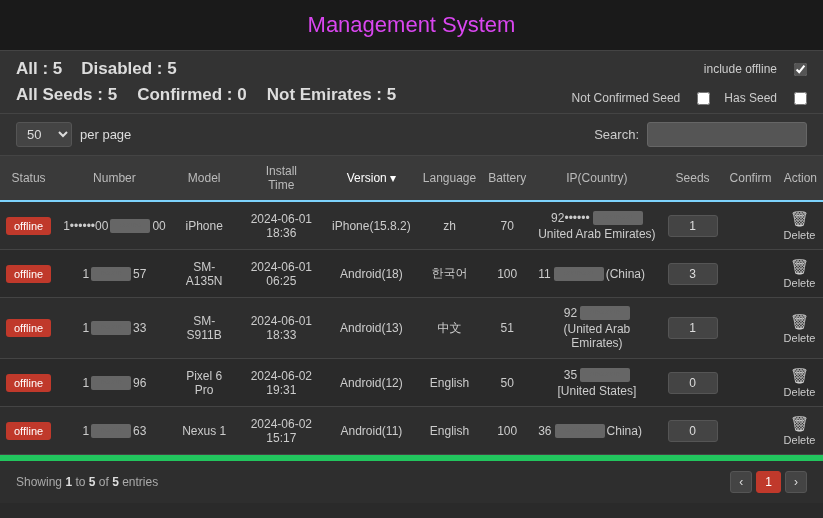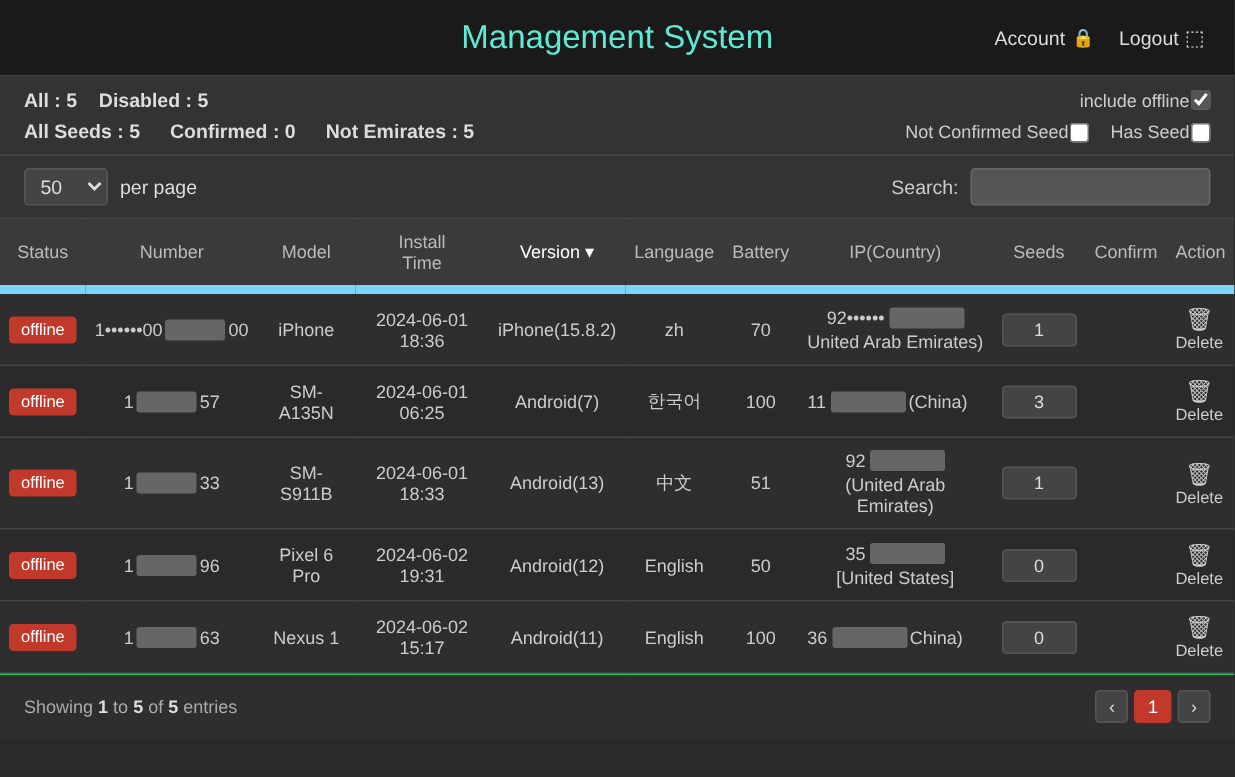--- a/index.html
+++ b/index.html
@@ -14,21 +14,21 @@
     header {
       background: #1a1a1a;
       padding: 12px 20px;
       display: flex;
       align-items: center;
       justify-content: center;
       position: relative;
       border-bottom: 1px solid #444;
     }
     .header-title {
-      color: #5eead4;
+      color: #d946ef;
       font-size: 22px;
       font-weight: normal;
     }
     .header-actions {
       position: absolute;
       right: 20px;
       display: flex;
       align-items: center;
       gap: 16px;
     }
@@ -62,21 +62,21 @@
       align-items: center;
       justify-content: space-between;
       margin-bottom: 6px;
     }
     .toolbar-left {
       display: flex;
       gap: 20px;
       align-items: center;
     }
     .toolbar-stat {
-      font-size: 13px;
+      font-size: 17px;
       color: #ddd;
     }
     .toolbar-stat span { font-weight: bold; }
     .toolbar-right {
       display: flex;
       align-items: center;
       gap: 8px;
     }
     .toolbar-row2 {
       display: flex;
@@ -88,21 +88,21 @@
       gap: 20px;
     }
     .toolbar-filters {
       display: flex;
       align-items: center;
       gap: 14px;
     }
     .filter-item {
       display: flex;
       align-items: center;
-      gap: 1px;
+      gap: 17px;
       font-size: 12px;
       color: #ccc;
     }
     input[type="checkbox"] {
       accent-color: #555;
       cursor: pointer;
     }
     .page-controls {
       padding: 8px 16px;
       display: flex;
@@ -138,21 +138,21 @@
       border-radius: 3px;
       width: 160px;
       font-size: 13px;
     }
     table {
       width: 100%;
       border-collapse: collapse;
     }
     thead tr {
       background: #3a3a3a;
-      border-bottom: 6px solid #7dd3fc;
+      border-bottom: 2px solid #7dd3fc;
     }
     thead th {
       padding: 8px 6px;
       text-align: center;
       color: #bbb;
       font-size: 12px;
       font-weight: normal;
     }
     thead th.sortable {
       cursor: pointer;
@@ -200,21 +200,21 @@
       align-items: center;
       gap: 1px;
       font-size: 11px;
     }
     .footer {
       padding: 10px 16px;
       display: flex;
       align-items: center;
       justify-content: space-between;
       background: #2e2e2e;
-      border-top: 1px solid #22c55e;
+      border-top: 6px solid #22c55e;
     }
     .showing-text { color: #aaa; font-size: 12px; }
     .showing-text strong { color: #ddd; }
     .pagination {
       display: flex;
       align-items: center;
       gap: 4px;
     }
     .page-btn {
       background: #444;
@@ -229,30 +229,20 @@
       background: #c0392b;
       border-color: #c0392b;
       color: #fff;
     }
   </style>
 </head>
 <body>
 
 <header>
   <h1 class="header-title">Management System</h1>
-  <div class="header-actions">
-    <div class="header-account">
-      <span>Account</span>
-      <span class="lock-icon">🔒</span>
-    </div>
-    <div class="header-logout">
-      <span>Logout</span>
-      <span class="logout-icon">⬚</span>
-    </div>
-  </div>
 </header>
 
 <div class="toolbar">
   <div class="toolbar-row1">
     <div class="toolbar-left">
       <div class="toolbar-stat">
         <span>All :</span>
         <span>5</span>
         &nbsp;&nbsp;
         <span>Disabled :</span>
@@ -362,21 +352,21 @@
         <td><span class="status-badge">offline</span></td>
         <td>
           <div style="display: flex; align-items: center; justify-content: center; gap: 2px;">
             <span>1</span>
             <span style="background: rgb(102, 102, 102); color: rgb(102, 102, 102); border-radius: 2px; min-width: 40px; display: inline-block;">•••••</span>
             <span>57</span>
           </div>
         </td>
         <td>SM-A135N</td>
         <td>2024-06-01 06:25</td>
-        <td>Android(7)</td>
+        <td>Android(18)</td>
         <td>한국어</td>
         <td>100</td>
         <td>
           <div style="display: flex; flex-direction: row; align-items: center; gap: 2px;">
             <div style="display: flex; gap: 3px; align-items: center;">
               <span>11</span>
               <span style="background: rgb(102, 102, 102); color: rgb(102, 102, 102); border-radius: 2px; min-width: 50px; display: inline-block;">•••••••</span>
             </div>
             <span>(China)</span>
           </div>

